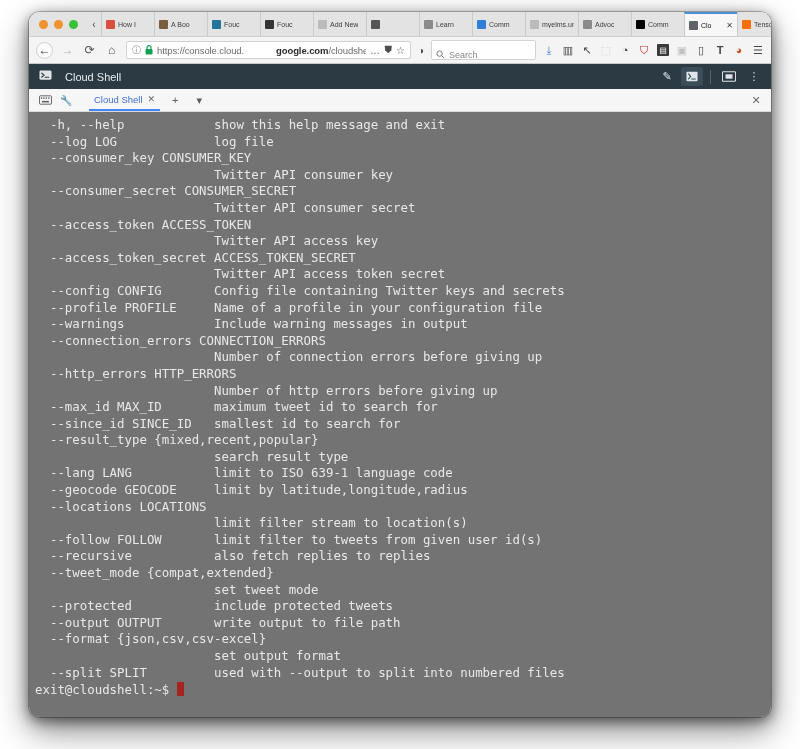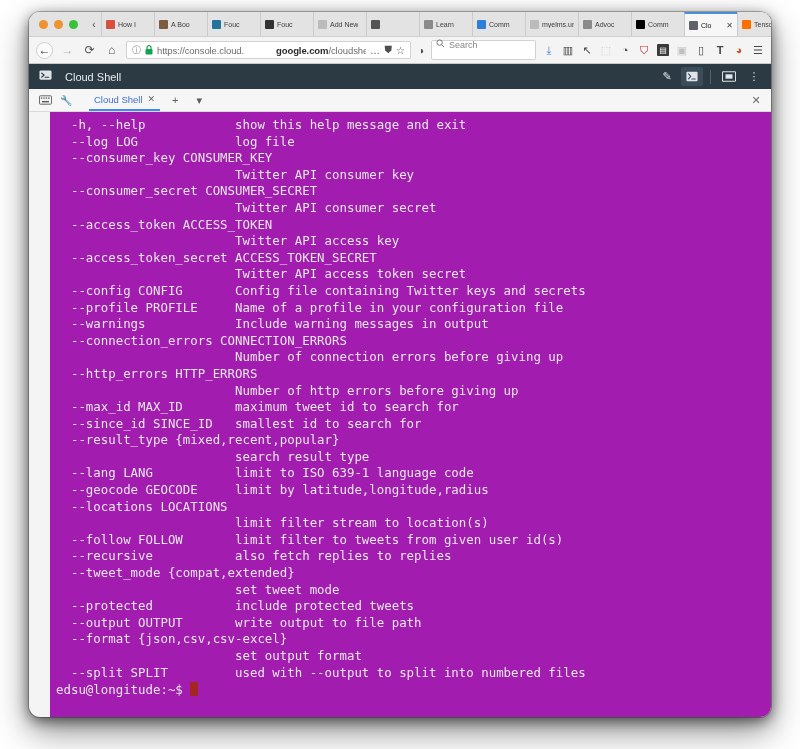--- a/index.html
+++ b/index.html
@@ -129,21 +129,21 @@
   #url-text b { color: #2b2b2b; font-weight: 700; margin-left: 32px; }
   #url-dots { font-size: 10px; color: #5a5a5a; flex:0 0 auto; letter-spacing:0.5px;}
   .url-ic { font-size: 10px; color: #4d4d4d; flex:0 0 auto; }
 
   #search-box {
     flex: 0 0 105px;
     height: 18px;
     background: #fff;
     border: 1px solid #d2d2d2;
     border-radius: 2px;
-    display: flex; align-items: flex-end;
+    display: flex; align-items: flex-start;
     padding: 9px 4px; gap: 4px;
     font-size: 9px; color: #888;
   }
   #browser-icons {
     display: flex; align-items: center;
     gap: 7px;
     flex: 0 0 auto;
     font-size: 11px;
     color: #454545;
   }
@@ -209,25 +209,24 @@
   }
   #cs-tabbar-close {
     margin-left: auto;
     width: 18px; height: 18px;
     display:flex; align-items:center; justify-content:center;
     font-size: 11px; color: #6a6a6a;
   }
 
   
   #terminal {
-    background: #a21caf;
+    background: #737373;
     height: calc(705px - 25px - 27px - 25px - 23px);
     padding: 5px 0 0 6px;
     overflow: hidden;
-    margin-left: 21px;
   }
   #terminal-lines {
     font-family: "DejaVu Sans Mono", "Liberation Mono", monospace;
     font-size: 12.4px;
     line-height: 16.6px;
     color: #e8e8e8;
     white-space: pre;
     letter-spacing: 0px;
   }
   .tline { height: 16.6px; }
@@ -403,18 +402,18 @@
       <span class="cs-tab-x">✕</span>
     </div>
     <span class="cs-tb-btn">+</span>
     <span class="cs-tb-btn">▾</span>
     <span id="cs-tabbar-close">✕</span>
   </div>
 
   <div id="terminal">
     <div id="terminal-lines"><div class="tline">  -h, --help            show this help message and exit</div><div class="tline">  --log LOG             log file</div><div class="tline">  --consumer_key CONSUMER_KEY</div><div class="tline">                        Twitter API consumer key</div><div class="tline">  --consumer_secret CONSUMER_SECRET</div><div class="tline">                        Twitter API consumer secret</div><div class="tline">  --access_token ACCESS_TOKEN</div><div class="tline">                        Twitter API access key</div><div class="tline">  --access_token_secret ACCESS_TOKEN_SECRET</div><div class="tline">                        Twitter API access token secret</div><div class="tline">  --config CONFIG       Config file containing Twitter keys and secrets</div><div class="tline">  --profile PROFILE     Name of a profile in your configuration file</div><div class="tline">  --warnings            Include warning messages in output</div><div class="tline">  --connection_errors CONNECTION_ERRORS</div><div class="tline">                        Number of connection errors before giving up</div><div class="tline">  --http_errors HTTP_ERRORS</div><div class="tline">                        Number of http errors before giving up</div><div class="tline">  --max_id MAX_ID       maximum tweet id to search for</div><div class="tline">  --since_id SINCE_ID   smallest id to search for</div><div class="tline">  --result_type {mixed,recent,popular}</div><div class="tline">                        search result type</div><div class="tline">  --lang LANG           limit to ISO 639-1 language code</div><div class="tline">  --geocode GEOCODE     limit by latitude,longitude,radius</div><div class="tline">  --locations LOCATIONS</div><div class="tline">                        limit filter stream to location(s)</div><div class="tline">  --follow FOLLOW       limit filter to tweets from given user id(s)</div><div class="tline">  --recursive           also fetch replies to replies</div><div class="tline">  --tweet_mode {compat,extended}</div><div class="tline">                        set tweet mode</div><div class="tline">  --protected           include protected tweets</div><div class="tline">  --output OUTPUT       write output to file path</div><div class="tline">  --format {json,csv,csv-excel}</div><div class="tline">                        set output format</div><div class="tline">  --split SPLIT         used with --output to split into numbered files</div></div>
     <div id="prompt-line">
-      <span id="prompt-text" style="font-family:'DejaVu Sans Mono','Liberation Mono',monospace;font-size:12.4px;color:#e8e8e8;white-space:pre;">edsu@longitude:~$</span>
+      <span id="prompt-text" style="font-family:'DejaVu Sans Mono','Liberation Mono',monospace;font-size:12.4px;color:#e8e8e8;white-space:pre;">exit@cloudshell:~$</span>
       <span id="cursor-block"></span>
     </div>
   </div>
 
 </div>
 
 </body></html>

